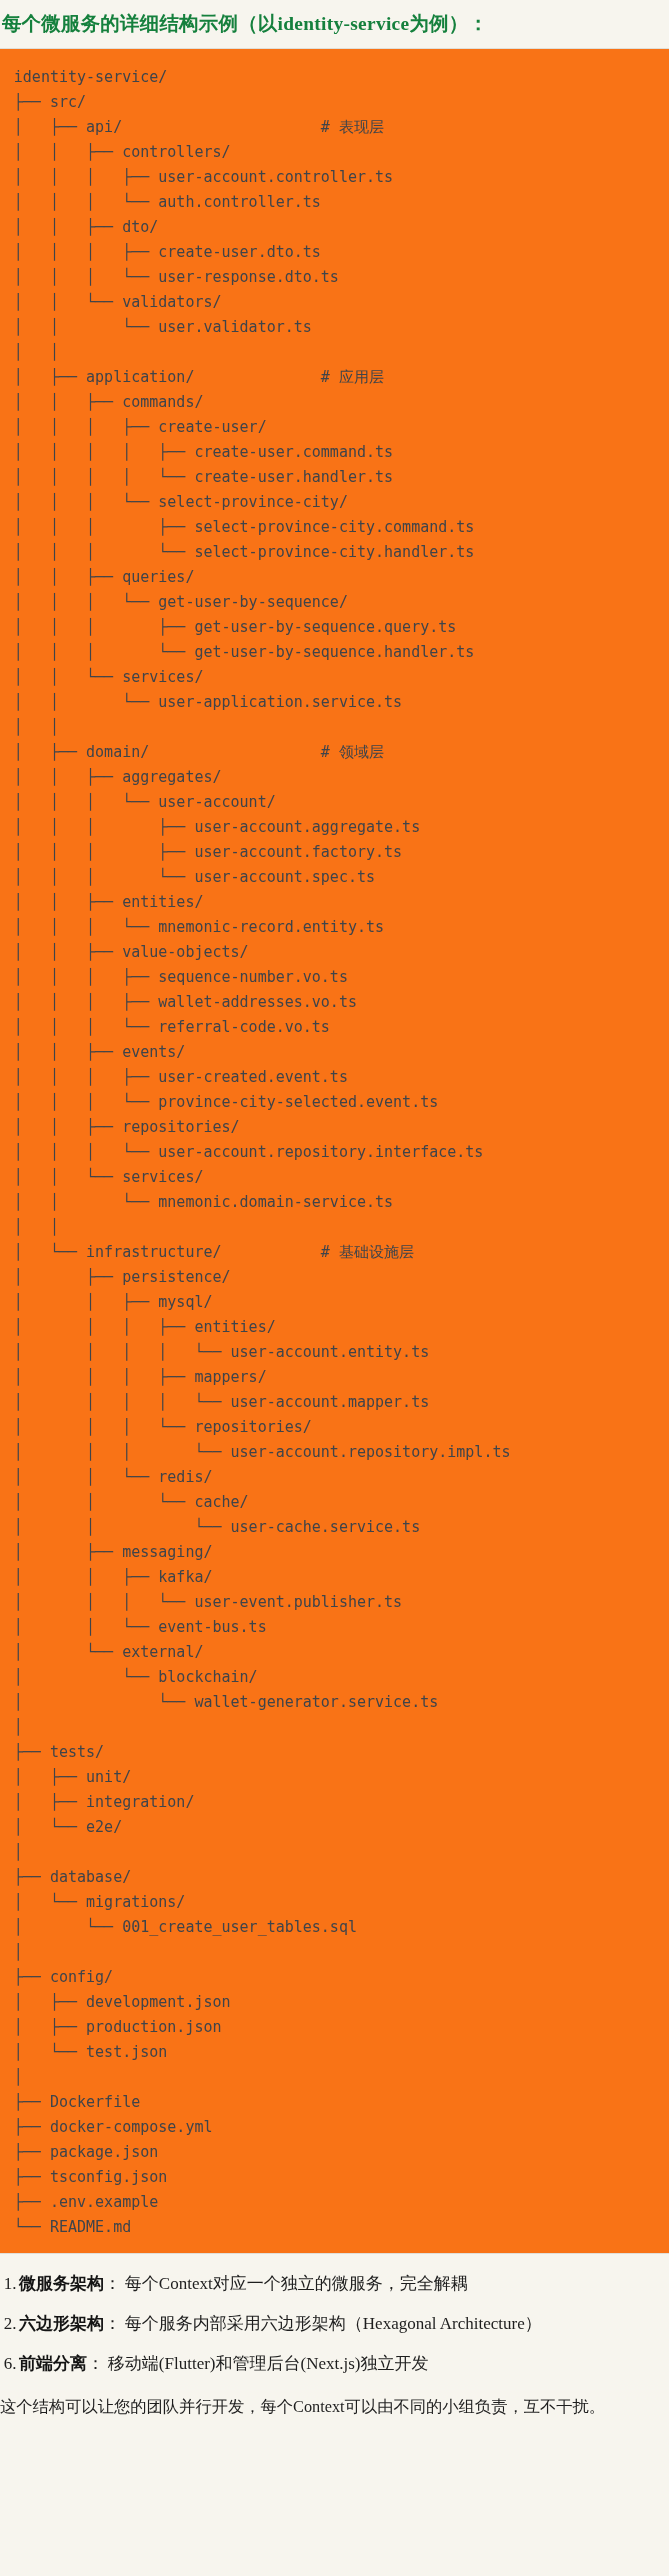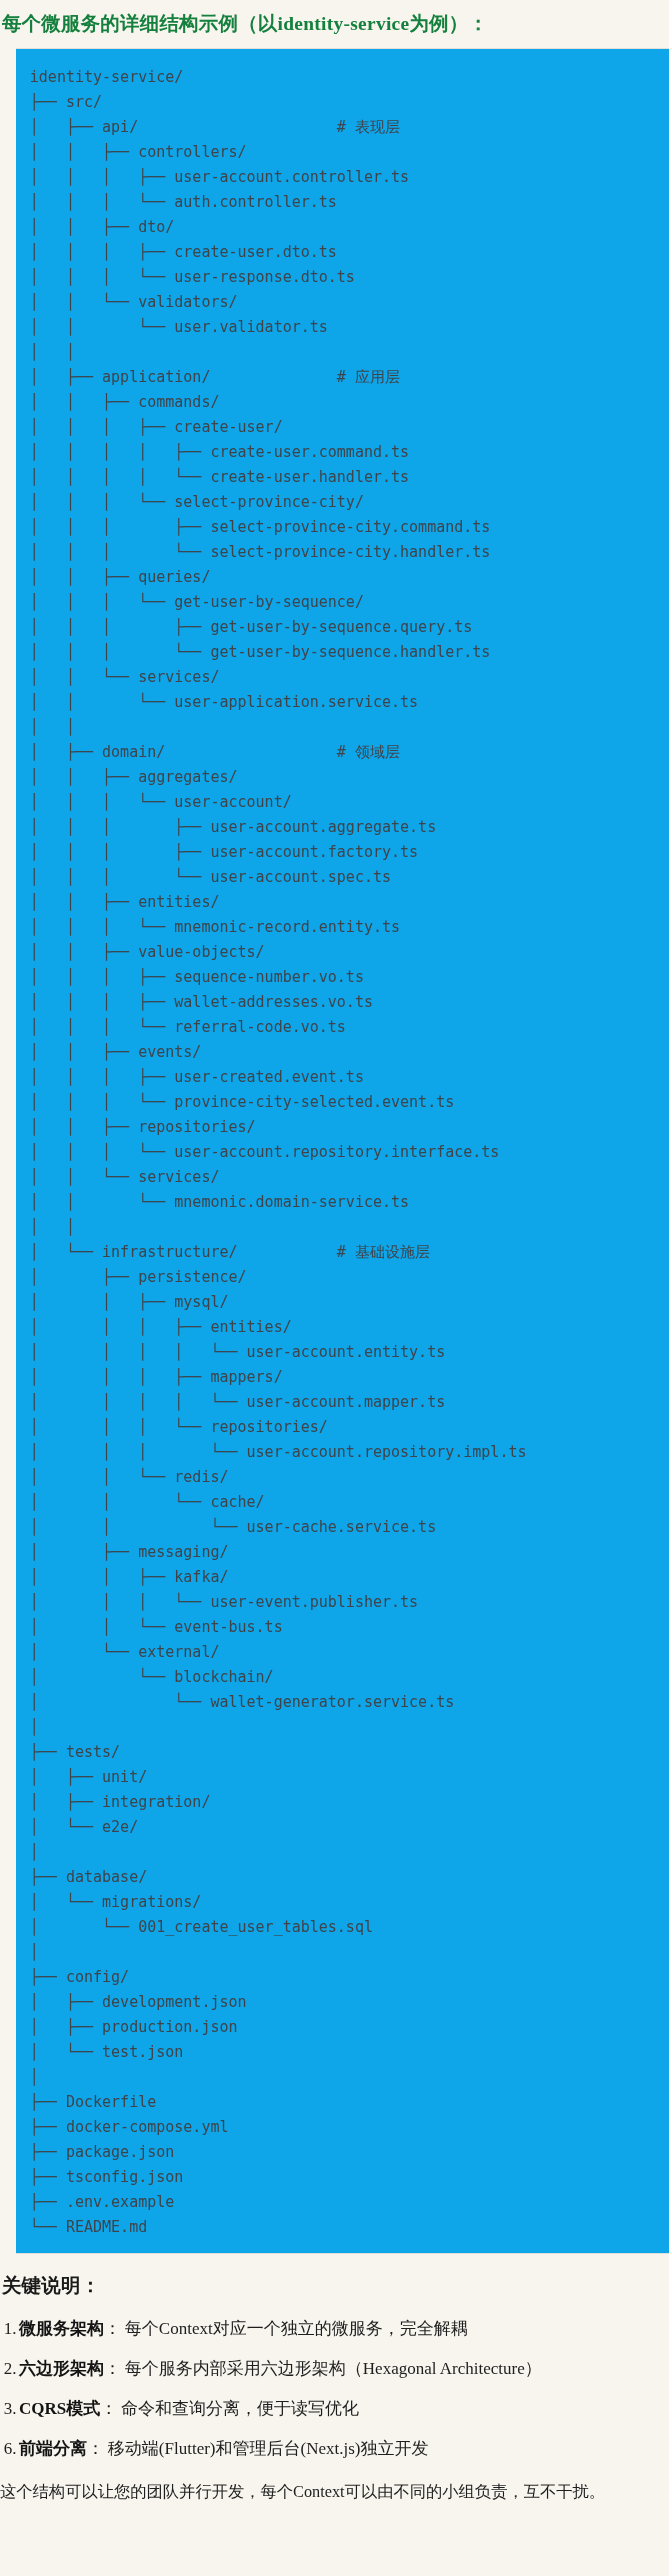--- a/index.html
+++ b/index.html
@@ -21,27 +21,26 @@
   .doc-title {
     margin: 11.3px 0 0 1.9px;
     font-size: 19.4px;
     line-height: 26px;
     font-weight: bold;
     color: #15803d;
     letter-spacing: 0.3px;
   }
   .code-block {
     margin-top: 10.6px;
-    background: #0ea5e9;
+    background: #f97316;
     border-top: 0.6px solid #E0DED7;
     border-bottom: 0.6px solid #E0DED7;
     padding: 16.3px 13.8px 12.5px 13.8px;
     box-sizing: border-box;
     overflow: hidden;
-    margin-left: 16px;
   }
   .code-block pre {
     margin: 0;
     font-family: "DejaVu Sans Mono", monospace;
     font-size: 15px;
     line-height: 25px;
     color: #3F444A;
     white-space: pre;
   }
   .notes-heading {
@@ -167,33 +166,29 @@
 │   └── test.json
 │
 ├── Dockerfile
 ├── docker-compose.yml
 ├── package.json
 ├── tsconfig.json
 ├── .env.example
 └── README.md</pre>
   </div>
 
-  <h2 class="notes-heading">关键说明：</h2>
 
   <div class="note-item">
     <span class="note-num">1.</span><span class="note-term">微服务架构</span><span class="note-sep">：</span><span class="note-desc">每个Context对应一个独立的微服务，完全解耦</span>
   </div>
 
   <div class="note-item">
     <span class="note-num">2.</span><span class="note-term">六边形架构</span><span class="note-sep">：</span><span class="note-desc">每个服务内部采用六边形架构（Hexagonal Architecture）</span>
   </div>
 
-  <div class="note-item">
-    <span class="note-num">3.</span><span class="note-term">CQRS模式</span><span class="note-sep">：</span><span class="note-desc">命令和查询分离，便于读写优化</span>
-  </div>
 
 
 
   <div class="note-item">
     <span class="note-num">6.</span><span class="note-term">前端分离</span><span class="note-sep">：</span><span class="note-desc">移动端(Flutter)和管理后台(Next.js)独立开发</span>
   </div>
 
   <p class="closing-note">这个结构可以让您的团队并行开发，每个Context可以由不同的小组负责，互不干扰。</p>
 
 </div>

